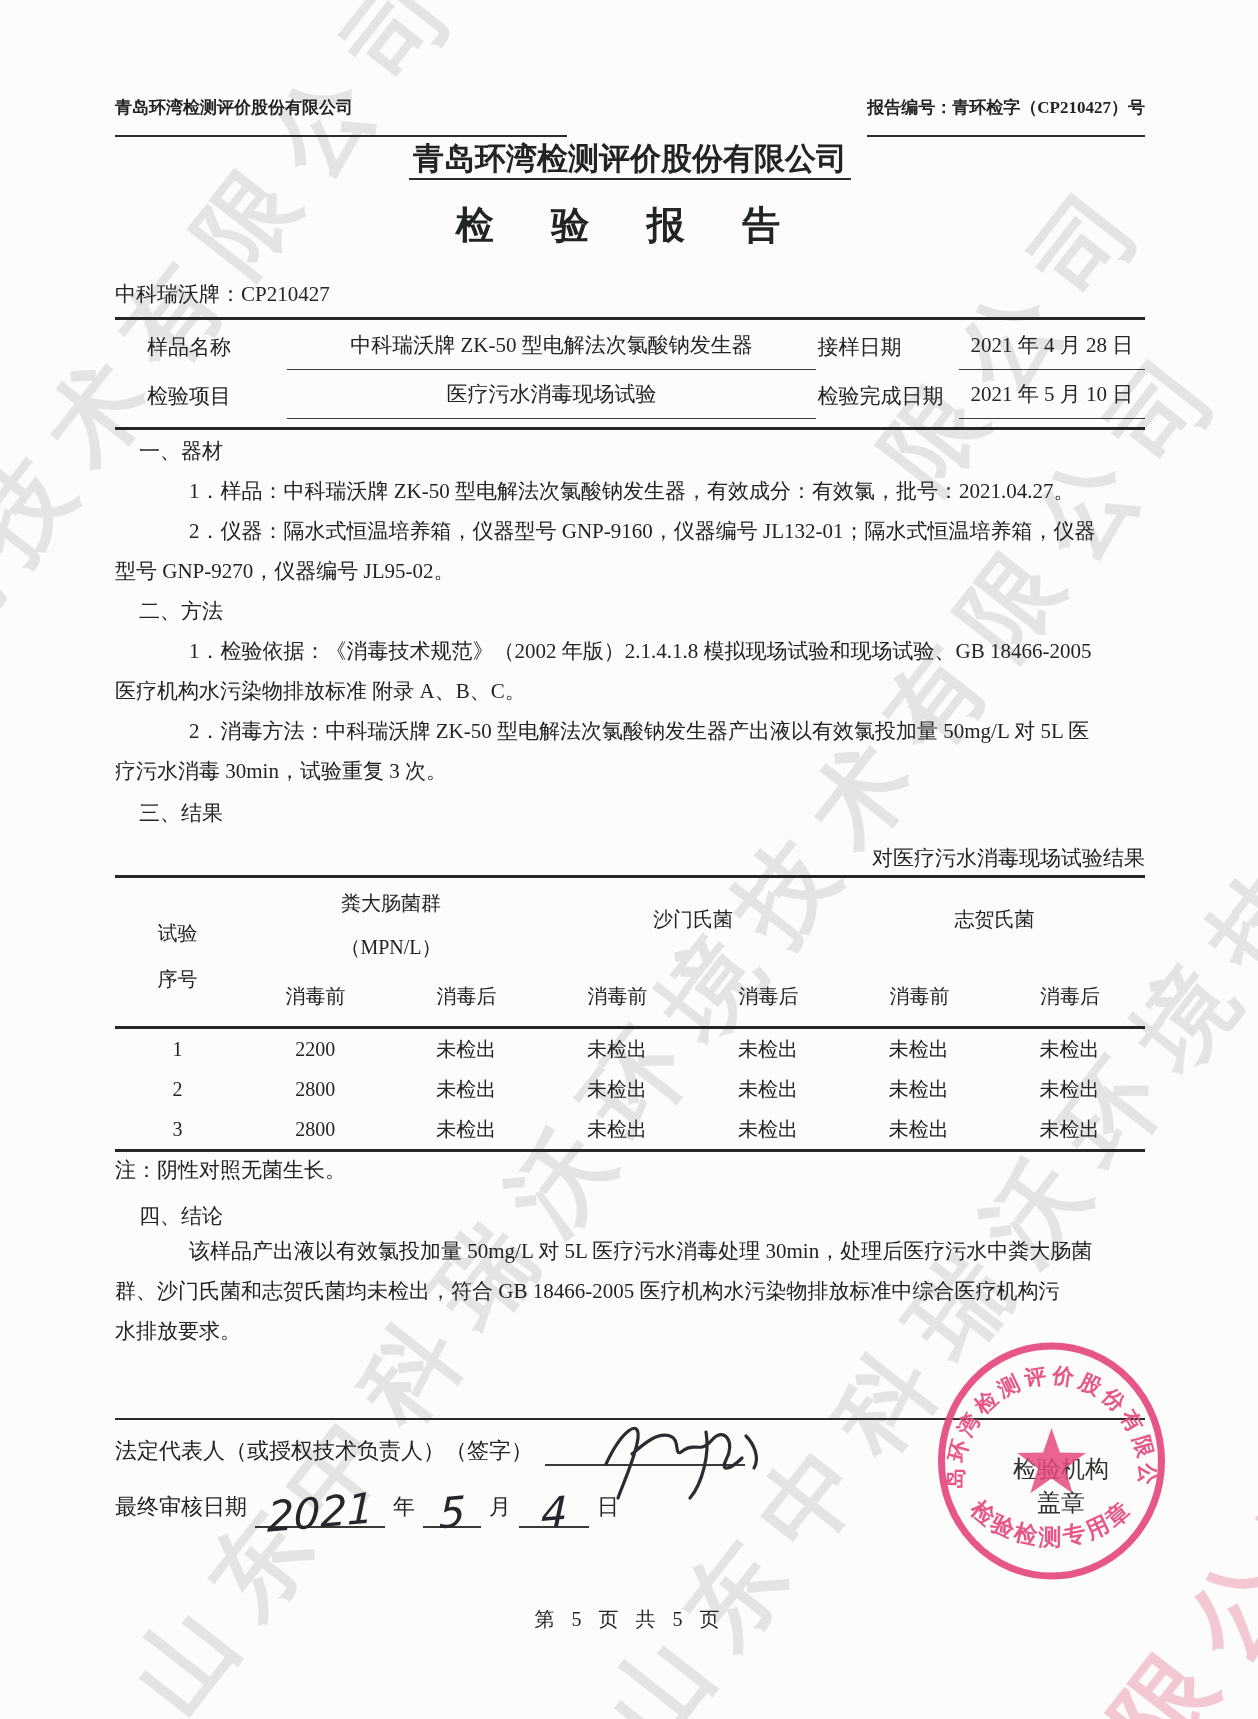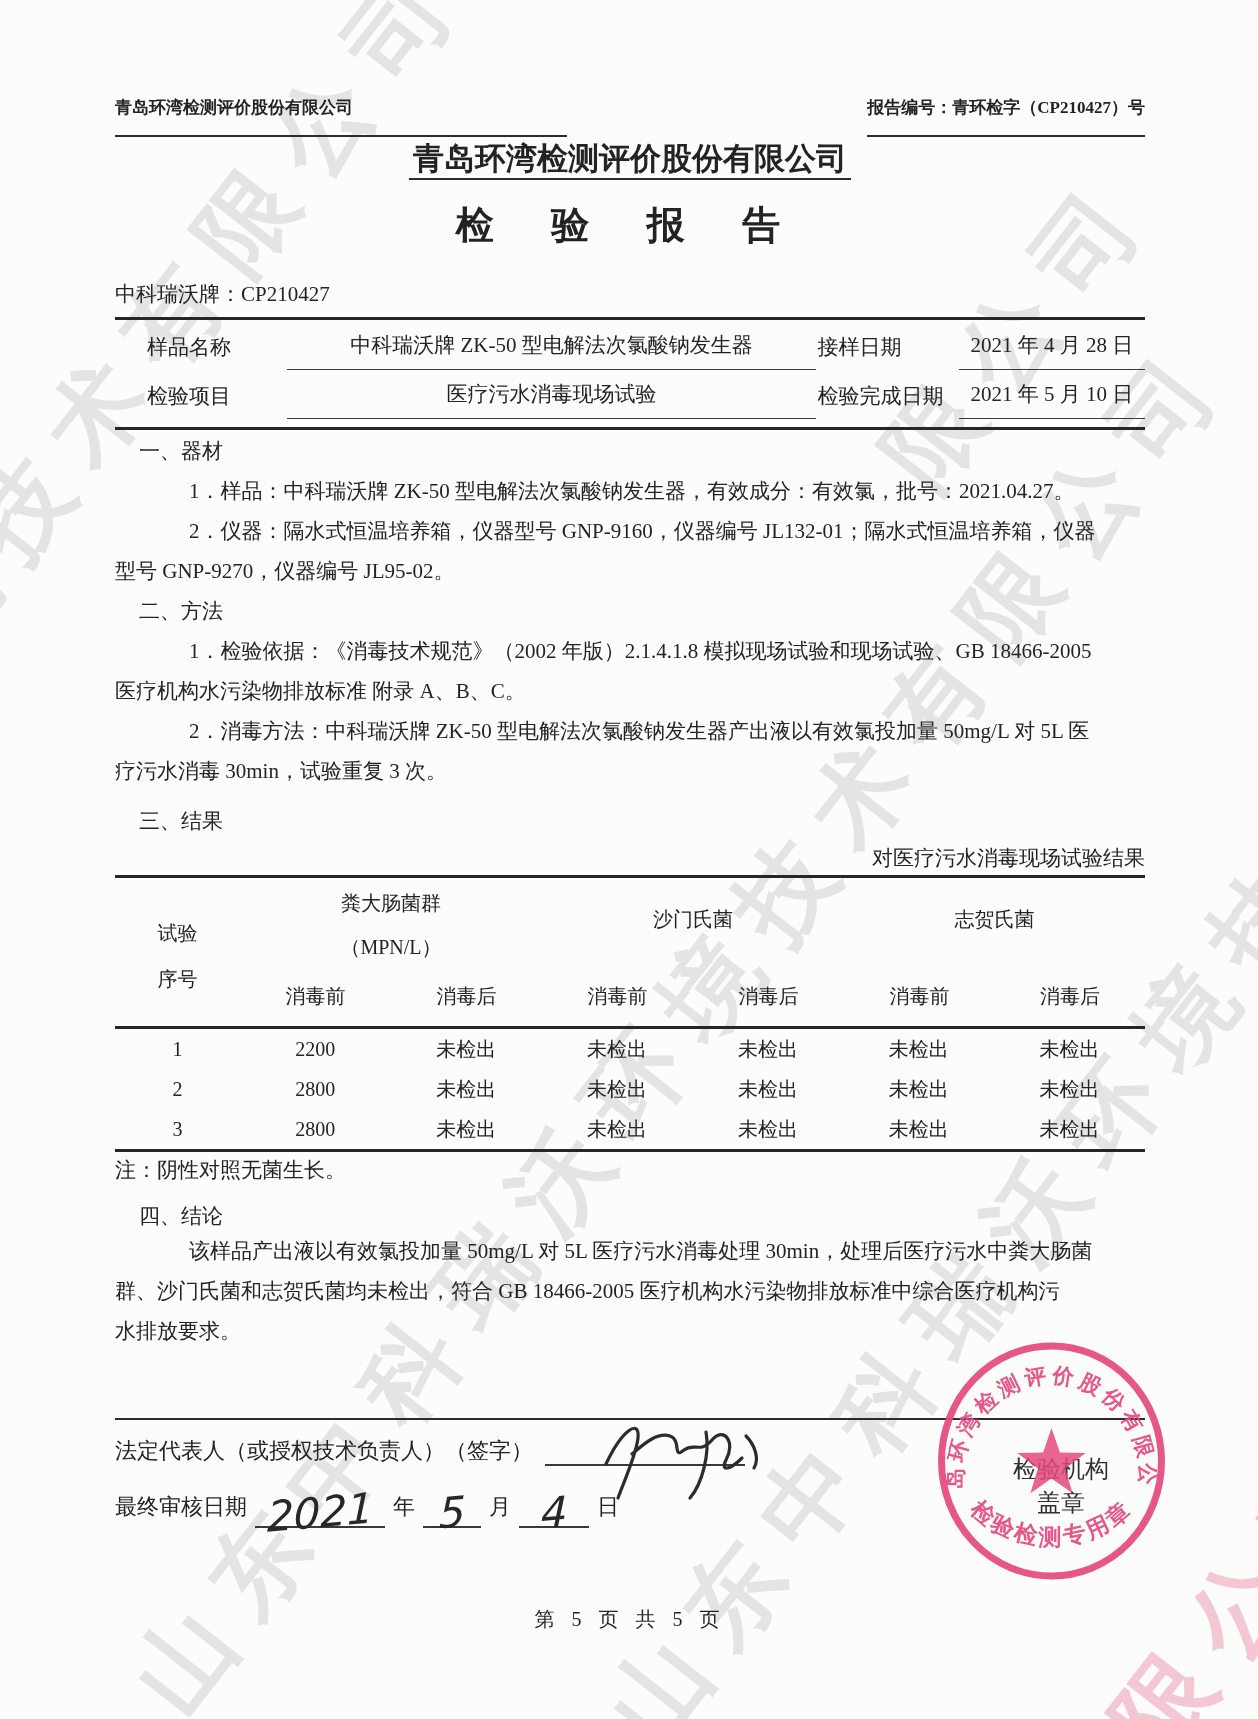--- a/index.html
+++ b/index.html
@@ -35,21 +35,21 @@
   .ic.lab1{width:145px;margin-left:32px;}
   .ic.val1{width:545px; text-align:center; border-bottom:1.5px solid #3a3a3a; height:46px; line-height:42px;}
   .ic.lab2{width:148px; padding-left:2px;}
   .ic.val2{width:192px; text-align:center; border-bottom:1.5px solid #3a3a3a; height:46px; line-height:42px;}
   .ispacer{height:9px;}
   
   .bodyblock{top:431px; font-size:21px;}
   .ln{height:40px; line-height:40px;}
   .ln.ind{padding-left:74px;}
   .ln.sec{padding-left:24px;}
-  .ln.res{margin-top:10px;}
+  .ln.res{margin-top:2px;}
   .tbltitle{top:844px; text-align:right; font-size:21px;}
   
   .rtbl{top:875px; border-top:3px solid #262626; border-bottom:3px solid #262626; font-size:20px;}
   .rhead{position:relative; height:148px; border-bottom:3px solid #262626;}
   .hc{position:absolute; text-align:center;}
   .rrow{display:flex; height:40px; line-height:40px; text-align:center;}
   .rc0{width:125px;} .rc{width:151px;}
   .note{top:1156px; font-size:21px;}
   .s4{top:1196px; font-size:21px;}
   .concl{top:1231px; font-size:21px;}

